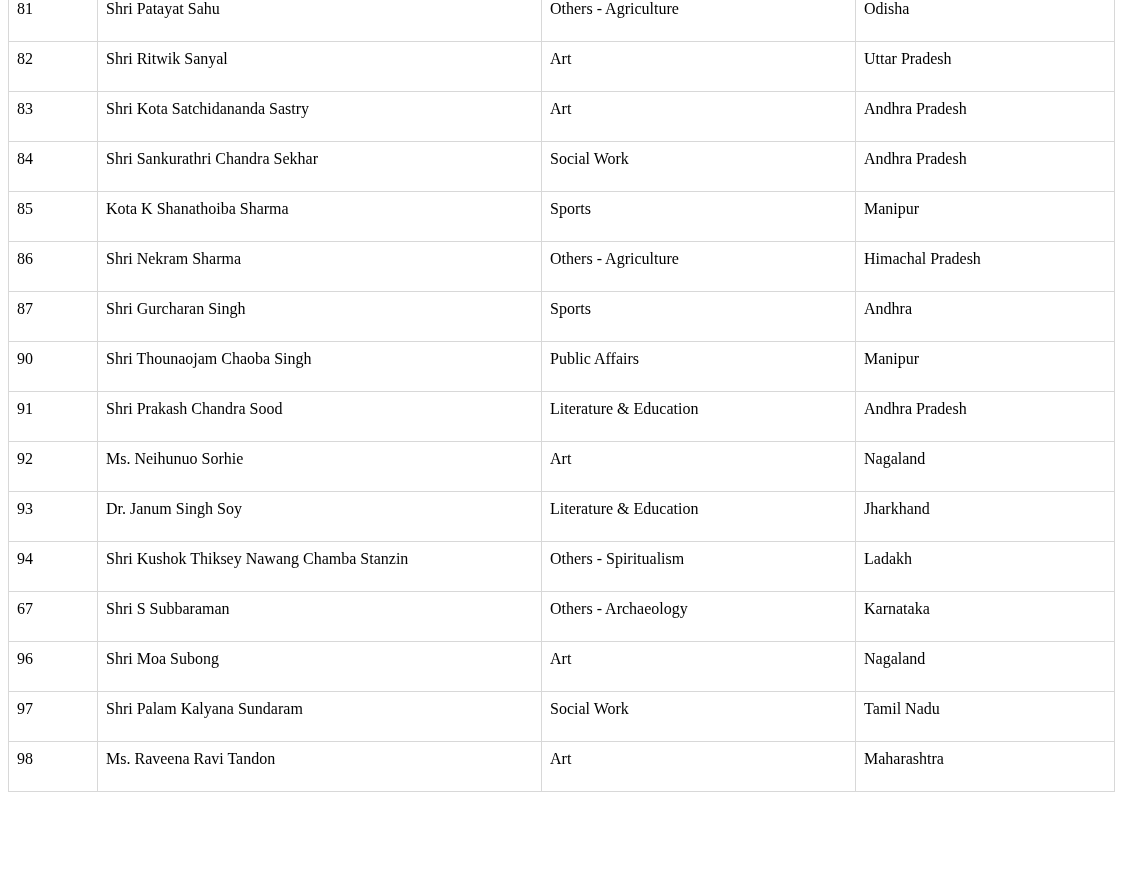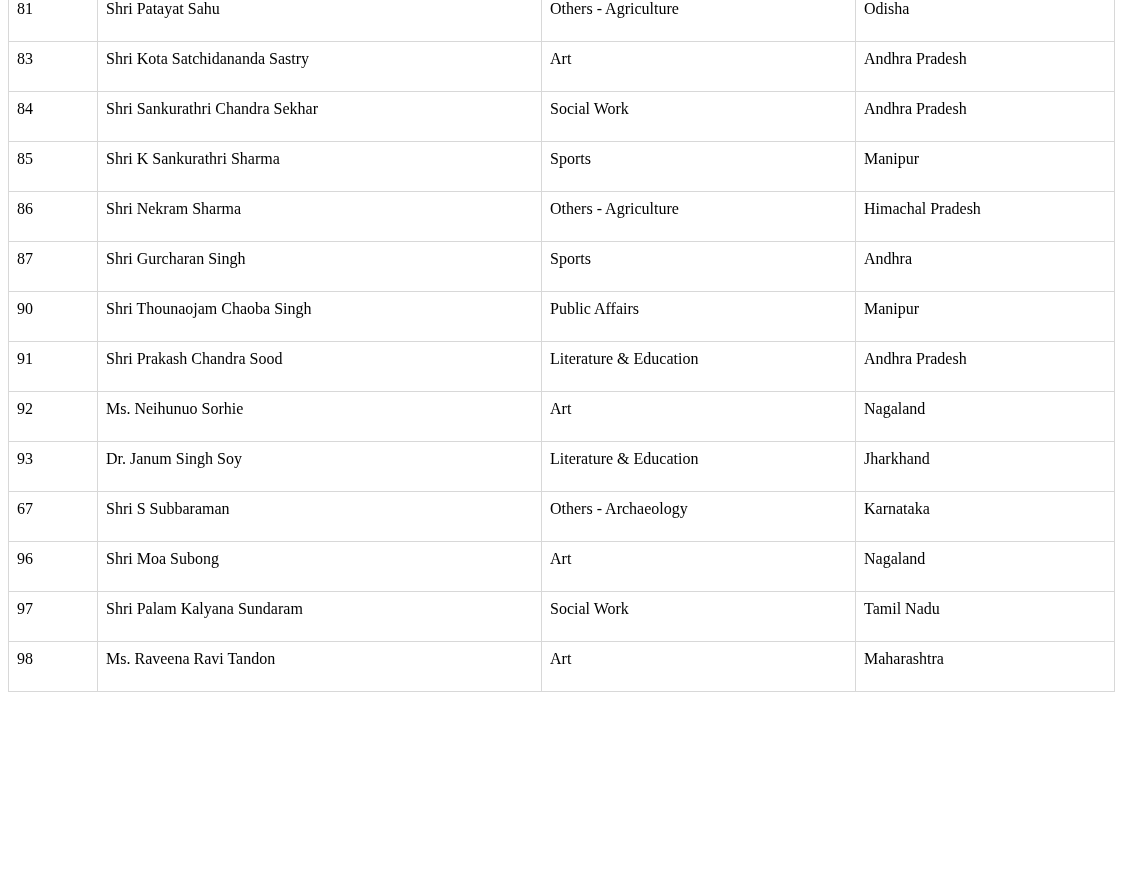--- a/index.html
+++ b/index.html
@@ -61,34 +61,40 @@
       <col style="width:259px">
     </colgroup>
     <tbody id="table-body">
         <tr>
     <td class="col-serial">81</td>
     <td class="col-name">Shri Patayat Sahu</td>
     <td class="col-field">Others - Agriculture</td>
     <td class="col-state">Odisha</td>
   </tr>
         <tr>
+    <td class="col-serial">82</td>
+    <td class="col-name">Shri Ritwik Sanyal</td>
+    <td class="col-field">Art</td>
+    <td class="col-state">Uttar Pradesh</td>
+  </tr>
+        <tr>
     <td class="col-serial">83</td>
     <td class="col-name">Shri Kota Satchidananda Sastry</td>
     <td class="col-field">Art</td>
     <td class="col-state">Andhra Pradesh</td>
   </tr>
         <tr>
     <td class="col-serial">84</td>
     <td class="col-name">Shri Sankurathri Chandra Sekhar</td>
     <td class="col-field">Social Work</td>
     <td class="col-state">Andhra Pradesh</td>
   </tr>
         <tr>
     <td class="col-serial">85</td>
-    <td class="col-name">Shri K Sankurathri Sharma</td>
+    <td class="col-name">Kota K Shanathoiba Sharma</td>
     <td class="col-field">Sports</td>
     <td class="col-state">Manipur</td>
   </tr>
         <tr>
     <td class="col-serial">86</td>
     <td class="col-name">Shri Nekram Sharma</td>
     <td class="col-field">Others - Agriculture</td>
     <td class="col-state">Himachal Pradesh</td>
   </tr>
         <tr>
@@ -115,20 +121,26 @@
     <td class="col-field">Art</td>
     <td class="col-state">Nagaland</td>
   </tr>
         <tr>
     <td class="col-serial">93</td>
     <td class="col-name">Dr. Janum Singh Soy</td>
     <td class="col-field">Literature &amp; Education</td>
     <td class="col-state">Jharkhand</td>
   </tr>
         <tr>
+    <td class="col-serial">94</td>
+    <td class="col-name">Shri Kushok Thiksey Nawang Chamba Stanzin</td>
+    <td class="col-field">Others - Spiritualism</td>
+    <td class="col-state">Ladakh</td>
+  </tr>
+        <tr>
     <td class="col-serial">67</td>
     <td class="col-name">Shri S Subbaraman</td>
     <td class="col-field">Others - Archaeology</td>
     <td class="col-state">Karnataka</td>
   </tr>
         <tr>
     <td class="col-serial">96</td>
     <td class="col-name">Shri Moa Subong</td>
     <td class="col-field">Art</td>
     <td class="col-state">Nagaland</td>

